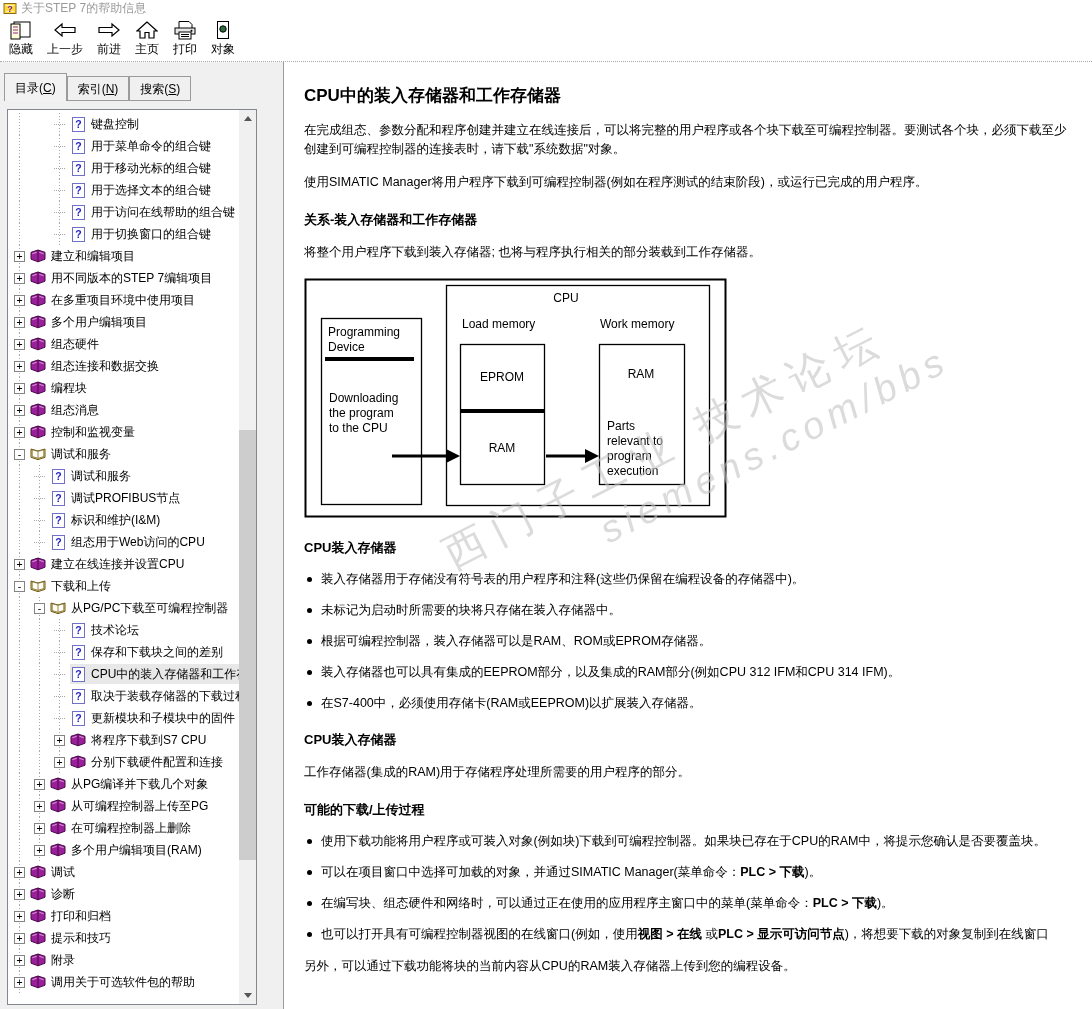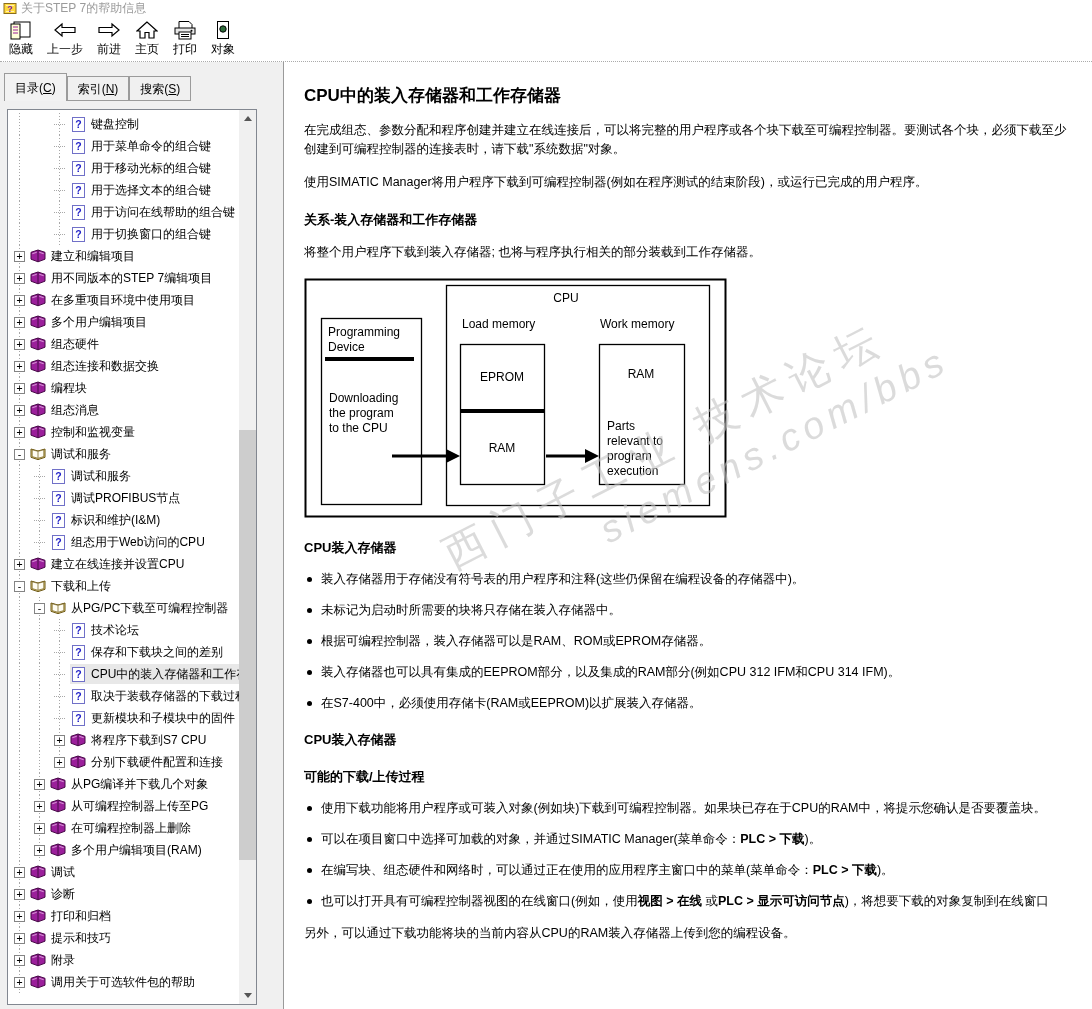--- a/index.html
+++ b/index.html
@@ -766,20 +766,21 @@
       <div id="c-after">
           <div class="h3">CPU装入存储器</div>
           <ul class="blist">
             <li><span>装入存储器用于存储没有符号表的用户程序和注释(这些仍保留在编程设备的存储器中)。</span></li>
             <li><span>未标记为启动时所需要的块将只存储在装入存储器中。</span></li>
             <li><span>根据可编程控制器，装入存储器可以是RAM、ROM或EPROM存储器。</span></li>
             <li><span>装入存储器也可以具有集成的EEPROM部分，以及集成的RAM部分(例如CPU 312 IFM和CPU 314 IFM)。</span></li>
             <li><span>在S7-400中，必须使用存储卡(RAM或EEPROM)以扩展装入存储器。</span></li>
           </ul>
           <div class="h3">CPU装入存储器</div>
+          <div class="pblock pline"><span>工作存储器(集成的RAM)用于存储程序处理所需要的用户程序的部分。</span></div>
           <div class="h3">可能的下载/上传过程</div>
           <ul class="blist">
             <li><span>使用下载功能将用户程序或可装入对象(例如块)下载到可编程控制器。如果块已存在于CPU的RAM中，将提示您确认是否要覆盖块。</span></li>
             <li><span>可以在项目窗口中选择可加载的对象，并通过SIMATIC Manager(菜单命令：</span><b>PLC &gt; 下载</b><span>)。</span></li>
             <li><span>在编写块、组态硬件和网络时，可以通过正在使用的应用程序主窗口中的菜单(菜单命令：</span><b>PLC &gt; 下载</b><span>)。</span></li>
             <li><span>也可以打开具有可编程控制器视图的在线窗口(例如，使用</span><b>视图 &gt; 在线</b><span> 或</span><b>PLC &gt; 显示可访问节点</b><span>)，将想要下载的对象复制到在线窗口</span></li>
           </ul>
           <div class="pblock pline"><span>另外，可以通过下载功能将块的当前内容从CPU的RAM装入存储器上传到您的编程设备。</span></div>
         </div>
 

